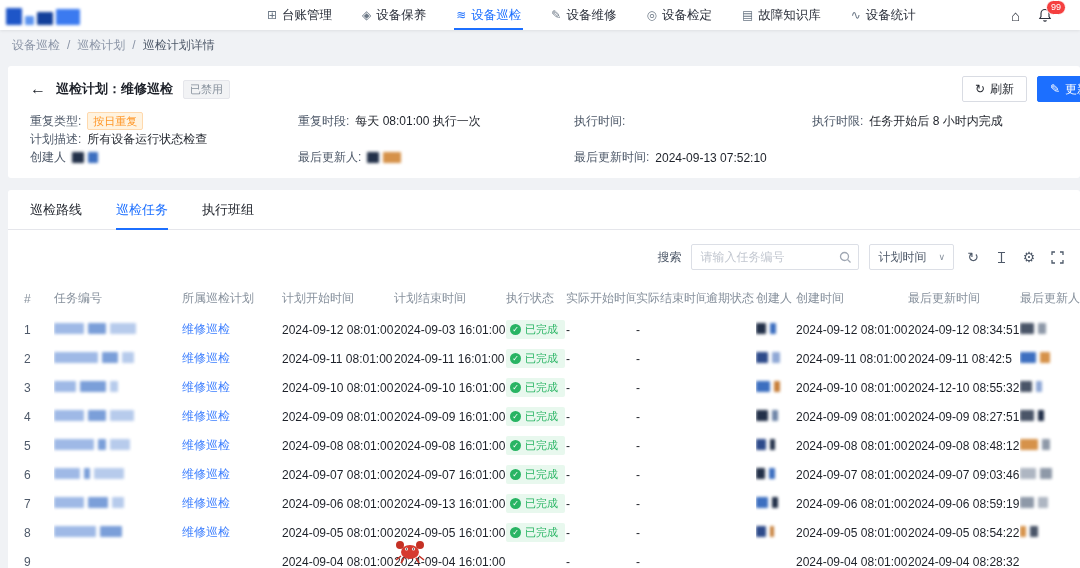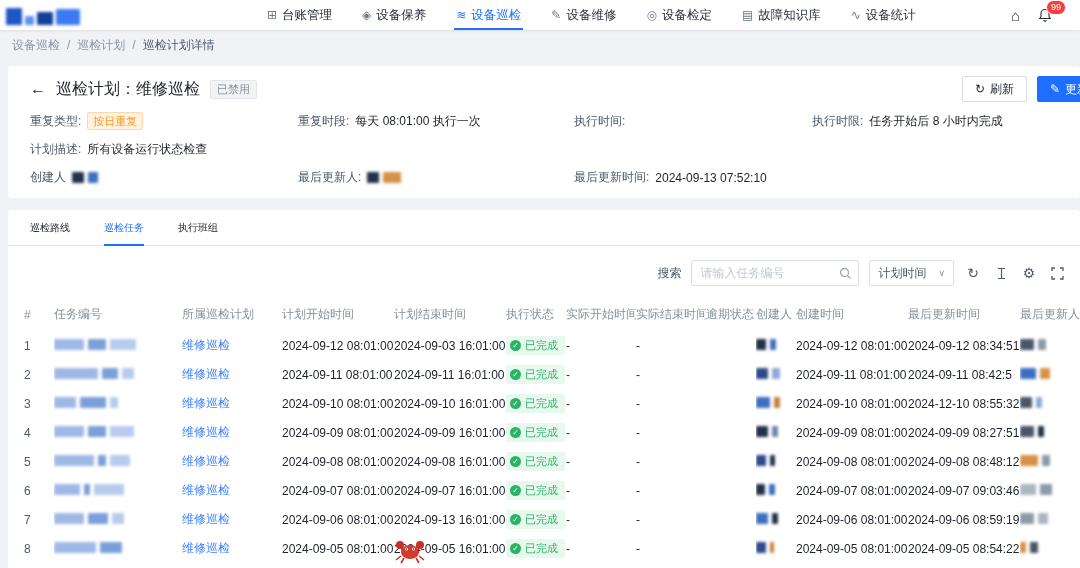--- a/index.html
+++ b/index.html
@@ -25,37 +25,37 @@
 .nbadge{position:absolute;top:-8px;left:8px;background:#f53f3f;color:#fff;font-size:9px;line-height:11px;border-radius:8px;padding:1px 4px;border:1px solid #fff}
 
 .breadcrumb{height:30px;display:flex;align-items:center;padding-left:12px;color:#8a94a6;gap:7px;font-size:12px}
 .breadcrumb .crumb{cursor:pointer}
 .breadcrumb .cur{color:#4e5969;cursor:default}
 
 .card{background:#fff;margin-left:8px;border-radius:3px}
 .plan-card{margin-top:6px;padding:10px 0 12px 22px;overflow:hidden}
 .plan-head{display:flex;align-items:center;gap:10px}
 .back{font-size:16px;cursor:pointer;color:#1d2129}
-.plan-title{font-size:16px;font-weight:normal}
+.plan-title{font-size:13px;font-weight:bold}
 .tag-disabled{background:#f2f3f5;border:1px solid #e5e6eb;color:#86909c;font-size:11px;padding:1px 6px;border-radius:2px}
 .spacer{flex:1}
 .btn{display:inline-flex;align-items:center;gap:5px;height:26px;padding:0 12px;border-radius:2px;font-size:12px;cursor:pointer;border:1px solid #d9dce3;background:#fff;color:#1d2129;white-space:nowrap}
 .btn .ic{font-size:12px}
 .btn.primary{background:#1c6fff;border-color:#1c6fff;color:#fff;margin-right:-46px}
-.plan-grid{display:grid;grid-template-columns:268px 276px 238px 1fr;margin-top:10px;row-gap:11px;font-size:12px}
+.plan-grid{display:grid;grid-template-columns:268px 276px 238px 1fr;margin-top:10px;row-gap:1px;font-size:12px}
 .field{display:flex;align-items:center;gap:6px;color:#1d2129;white-space:nowrap}
 .field .lab{color:#4e5969}
 .tag-orange{background:#fff3e0;border:1px solid #ffd9ad;color:#ff9626;padding:0 5px;border-radius:2px;font-size:11px;line-height:16px}
 .desc{grid-column:1 / -1}
 .blur-line{display:inline-flex;gap:4px;align-items:center;filter:blur(1.6px)}
 .blur-line i{display:block;height:11px;border-radius:1px}
 
 .main-card{margin-top:12px;min-height:380px;overflow:hidden}
 .tabs{display:flex;gap:34px;padding:11px 0 0 22px;border-bottom:1px solid #e5e6eb}
-.tab{padding-bottom:9px;font-size:10px;color:#1d2129;cursor:pointer;border-bottom:2px solid transparent;margin-bottom:-1px}
+.tab{padding-bottom:9px;font-size:13px;color:#1d2129;cursor:pointer;border-bottom:2px solid transparent;margin-bottom:-1px}
 .tab.active{color:#1c6fff;border-bottom-color:#1c6fff;font-weight:normal}
 .toolbar{display:flex;align-items:center;padding:14px 14px 12px 30px}
 .seg{display:flex}
 .seg button{height:26px;padding:0 14px;background:#fff;border:1px solid #dcdfe6;color:#4e5969;font-size:12px;margin-left:-1px;cursor:pointer;font-family:inherit}
 .seg button:first-child{margin-left:0;border-radius:2px 0 0 2px}
 .seg button:last-child{border-radius:0 2px 2px 0}
 .seg button.active{background:#eaf3ff;border-color:#1c6fff;color:#1c6fff;position:relative;z-index:1}
 .toolbar-right{margin-left:auto;display:flex;align-items:center;gap:10px}
 .search-label{color:#4e5969}
 .search-box{position:relative;display:inline-flex;align-items:center}

